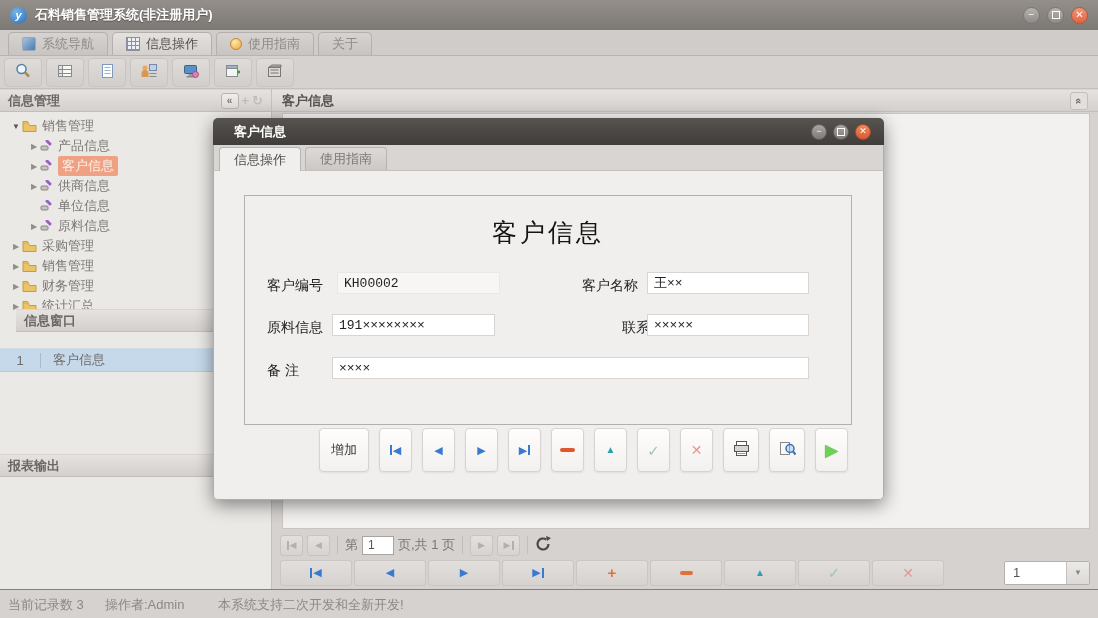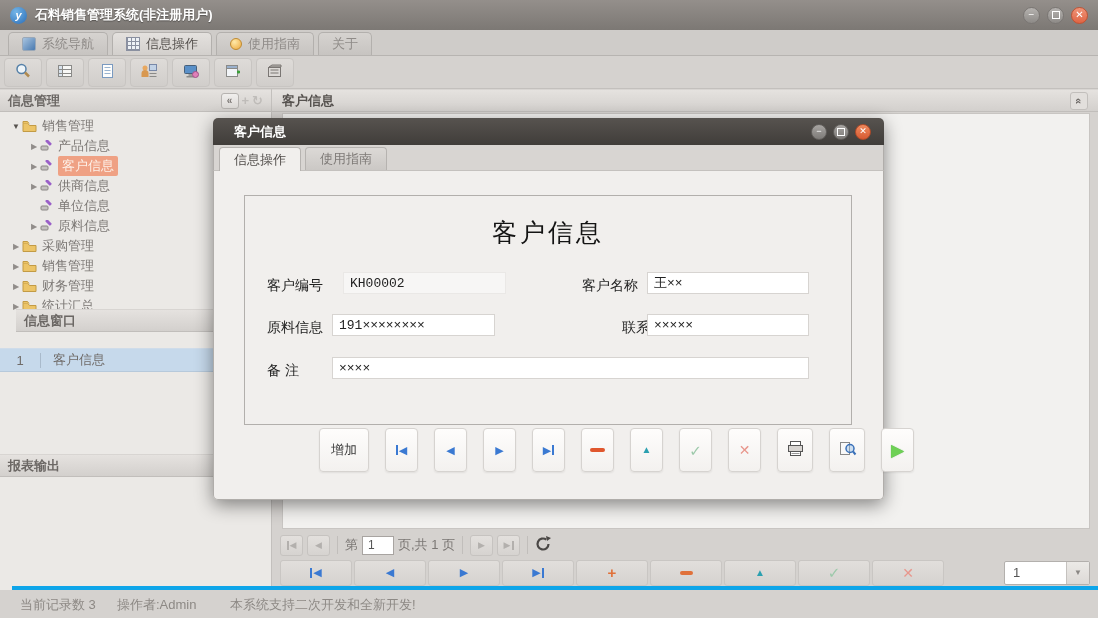--- a/index.html
+++ b/index.html
@@ -119,21 +119,21 @@
   .cancel{color:#e8968c;font-size:14px;font-weight:bold;line-height:1;}
   .dropdown{margin-left:auto;width:86px;height:24px;background:#fff;
     border:1px solid #b3b0ad;border-radius:2px;display:flex;align-items:center;
     box-sizing:border-box;font-size:13px;color:#555;}
   .dropdown .val{flex:1;padding-left:8px;}
   .dropdown .dbtn{width:22px;height:100%;border-left:1px solid #c5c2bf;
     background:linear-gradient(#eceae7,#dcd9d6);display:flex;align-items:center;
     justify-content:center;color:#8a8784;font-size:8px;}
   
   .statusbar{position:absolute;left:0;right:0;bottom:0;height:28px;
-    border-top:4px solid #0ea5e9;font-size:13px;color:#8d8985;margin-left:12px;}
+    border-top:1px solid #0ea5e9;font-size:13px;color:#8d8985;}
   .statusbar span{position:absolute;top:6px;white-space:nowrap;}
   .st1{left:8px;} .st2{left:105px;} .st3{left:218px;}
   
   .dialog{position:absolute;left:213px;top:118px;width:671px;height:382px;
     border-radius:5px;box-shadow:0 5px 18px rgba(0,0,0,.45);}
   .dlg-title{height:27px;background:linear-gradient(#57534f,#403d3a);
     border-radius:5px 5px 0 0;display:flex;align-items:center;padding:0 13px;
     box-sizing:border-box;}
   .dlg-title .txt{color:#fff;font-weight:bold;font-size:13px;margin-left:8px;}
   .dlg-ctrls{margin-left:auto;display:flex;gap:6px;}
@@ -153,21 +153,21 @@
     border:1px solid #b0adaa;border-top:none;border-radius:0 0 5px 5px;box-sizing:border-box;}
   .form-box{position:absolute;left:30px;top:24px;width:608px;height:230px;
     border:1px solid #b2afac;box-sizing:border-box;}
   .form-title{text-align:center;margin-top:20px;font-size:25px;color:#141414;
     letter-spacing:3px;}
   .flabel{position:absolute;font-size:14px;color:#1f1f1f;white-space:nowrap;}
   .ffield{position:absolute;height:22px;border:1px solid #d7d4d1;background:#fff;
     font-family:"Liberation Mono","DejaVu Sans Mono",monospace;font-size:13px;
     color:#222;padding:0 0 0 6px;box-sizing:border-box;}
   .ffield.ro{background:#f7f6f5;border:1px solid #eae8e6;}
-  .navbar{position:absolute;left:105px;bottom:27px;height:44px;display:flex;gap:16px;}
+  .navbar{position:absolute;left:105px;bottom:27px;height:44px;display:flex;gap:10px;}
   .nbtn{min-width:33px;border:1px solid #d6d3d0;border-radius:4px;
     background:linear-gradient(#fefdfc,#f3f1ef);display:flex;align-items:center;
     justify-content:center;gap:1px;box-sizing:border-box;box-shadow:0 1px 2px rgba(0,0,0,.07);}
   .nbtn.addw{width:50px;font-size:13px;color:#3a3a3a;}
   .nbtn.wide{min-width:36px;}
   .run{color:#6ed055;font-size:17px;line-height:1;text-shadow:0 0 1px #3fa030;}
 </style>
 </head>
 <body>
 
@@ -480,21 +480,21 @@
     </div>
     <div class="dtab inactive">
       <span>使用指南</span>
     </div>
   </div>
   <div class="dlg-body">
     <div class="form-box">
       <div class="form-title">客户信息</div>
 
       <span class="flabel" style="left:22px;top:81px;text-align:right;">客户编号</span>
-      <input class="ffield ro" style="left: 98px; top: 76px; width: 163px;" readonly="" value="KH00002">
+      <input class="ffield ro" style="left: 92px; top: 76px; width: 163px;" readonly="" value="KH00002">
 
       <span class="flabel" style="left:337px;top:81px;">客户名称</span>
       <input class="ffield" style="left: 402px; top: 76px; width: 162px;" value="王××">
 
       <span class="flabel" style="left:22px;top:123px;">原料信息</span>
       <input class="ffield" style="left: 87px; top: 118px; width: 163px;" value="191××××××××">
 
       <span class="flabel" style="left:337px;top:123px;margin-left:40px;">联系地址</span>
       <input class="ffield" style="left: 402px; top: 118px; width: 162px;" value="×××××">
 

